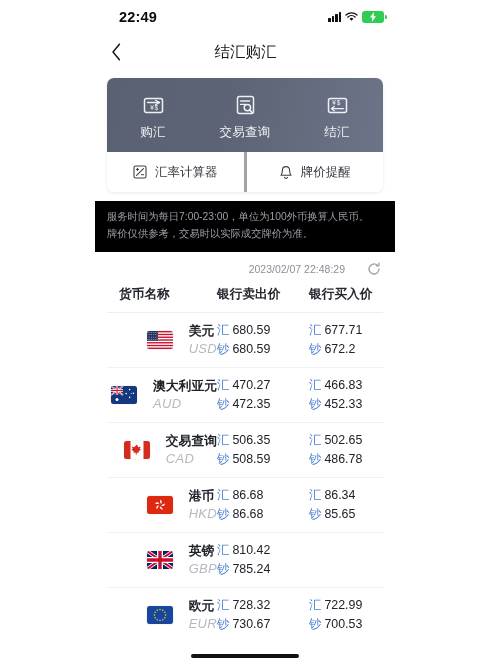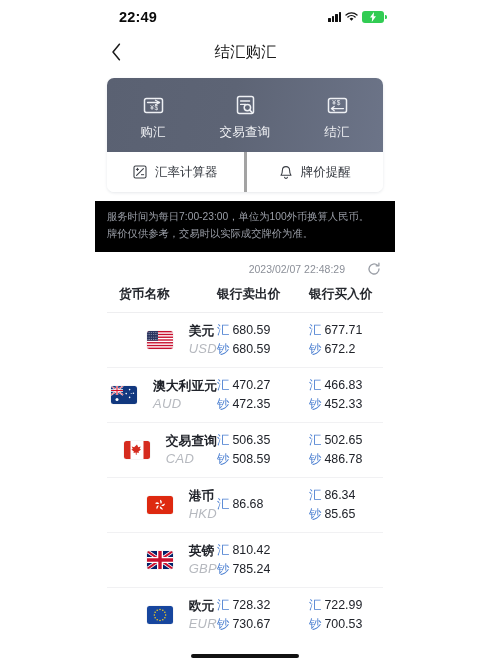--- a/index.html
+++ b/index.html
@@ -416,20 +416,21 @@
       <circle r="0.7" fill="#de2910"></circle>
                 </g>
               </svg></span>
       <span class="cur-text">
         <span class="cur-zh">港币</span>
         <span class="cur-code">HKD</span>
       </span>
     </div>
     <div class="rate sell">
       <span class="rate-line"><b>汇</b>86.68</span>
+      <span class="rate-line"><b>钞</b>86.68</span>
     </div>
     <div class="rate buy">
       <span class="rate-line"><b>汇</b>86.34</span>
       <span class="rate-line"><b>钞</b>85.65</span>
     </div>
   </div>
   <div class="row">
     <div class="cur">
       <span class="flag"><svg viewBox="0 0 26 18" width="26" height="18">
                 <rect width="26" height="18" fill="#012169"></rect>

